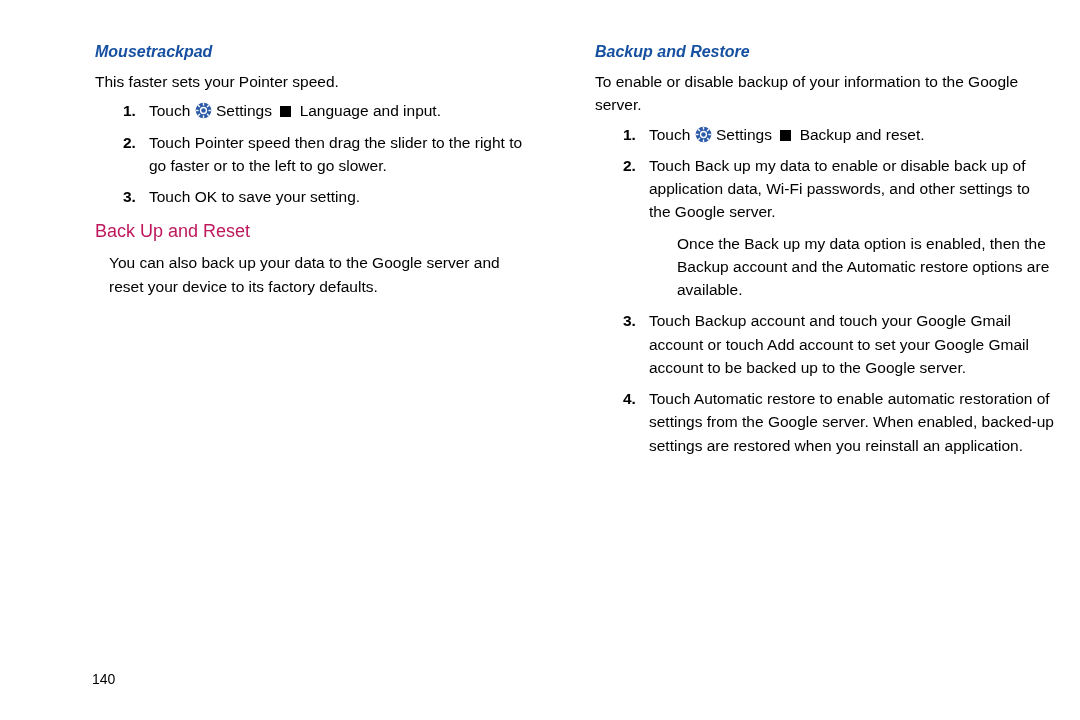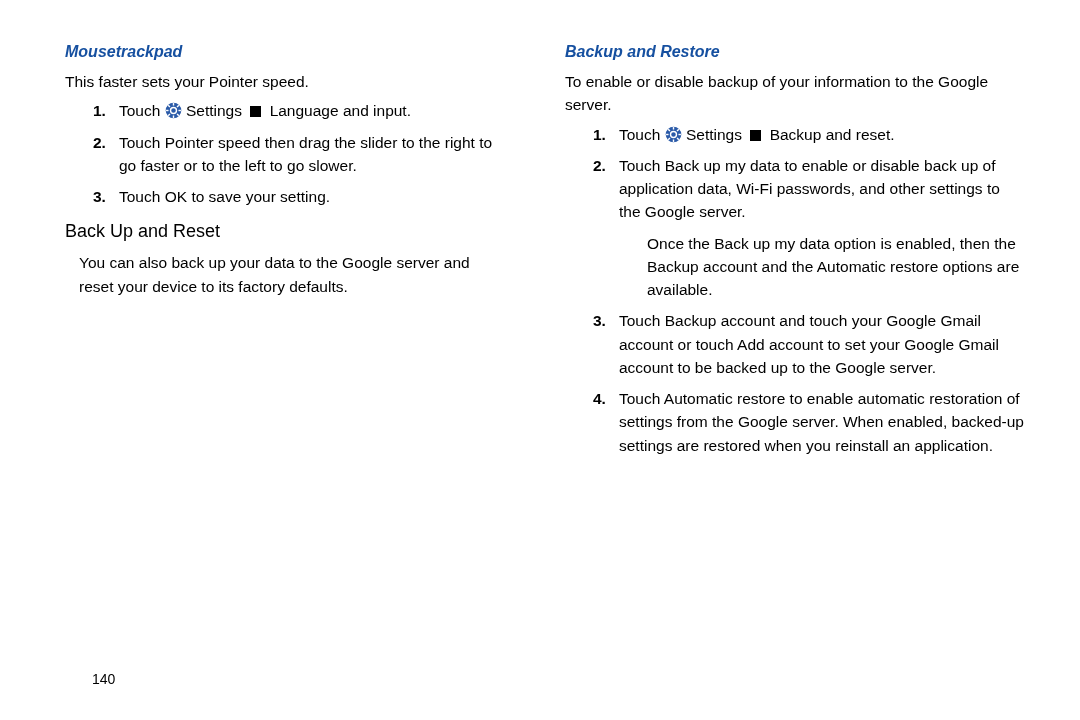--- a/index.html
+++ b/index.html
@@ -8,38 +8,38 @@
     height: 720px;
     background: #ffffff;
     font-family: Arial, Helvetica, sans-serif;
     color: #000;
     font-size: 15.5px;
     line-height: 1.5;
     position: relative;
   }
   .page {
     display: flex;
-    padding: 40px 50px 0 65px;
+    padding: 40px 50px 0 95px;
     gap: 60px;
   }
   .col {
     flex: 1;
     min-width: 0;
   }
   .col-left { flex: 0 0 440px; }
   .col-right { flex: 0 0 460px; }
   .sec-heading {
     font-weight: bold;
     font-style: italic;
     color: #1650a0;
     font-size: 16px;
     margin-bottom: 6px;
   }
   .sub-heading {
-    color: #000000;
+    color: #be185d;
     font-size: 18px;
     font-weight: 400;
     margin-top: 10px;
     margin-bottom: 6px;
   }
   .intro {
     margin-left: 0;
     margin-bottom: 6px;
   }
   .intro-indent {

